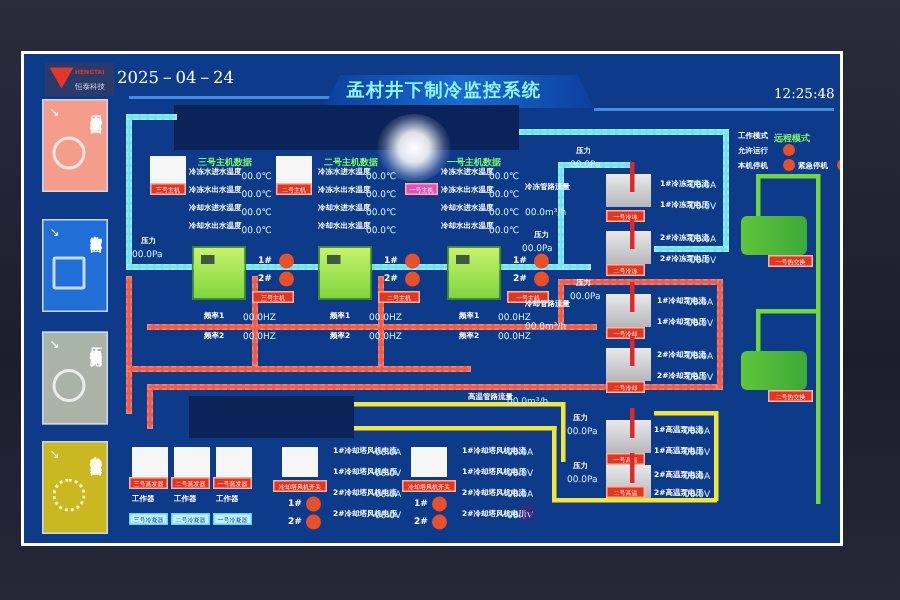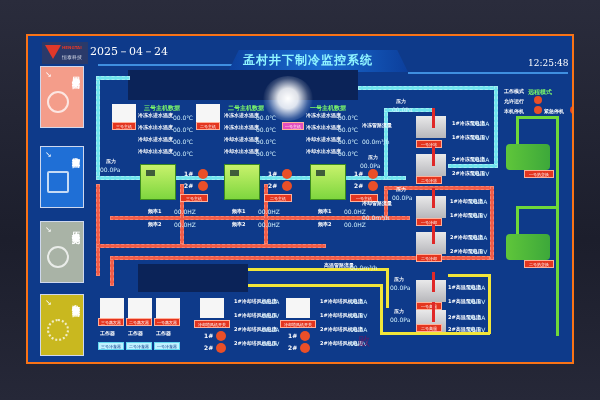--- a/index.html
+++ b/index.html
@@ -1,21 +1,21 @@
 <!DOCTYPE html>
 <html><head>
 <meta charset="utf-8">
 <style>
   * { box-sizing: border-box; margin: 0; padding: 0; }
   html, body { width: 600px; height: 400px; overflow: hidden; background: #1a1c2a; }
   body { font-family: "DejaVu Sans", sans-serif; position: relative; }
   .bezel { position: absolute; left: 0; top: 0; width: 600px; height: 400px;
     background: linear-gradient(180deg, #2a2c3c 0%, #1c1e2c 60%, #262838 100%); }
-  .screen { position: absolute; left: 26px; top: 34px; width: 548px; height: 330px;
-    background: #0e3a8a; border: 2px solid #f97316; overflow: hidden; text-decoration: underline; }
+  .screen { position: absolute; left: 14px; top: 34px; width: 548px; height: 330px;
+    background: #0e3a8a; border: 2px solid #ffffff; overflow: hidden; text-decoration: underline; }
   .abs { position: absolute; }
   .logo { left: 14px; top: 6px; width: 46px; height: 22px; background: #2a3a6a; }
   .logo-mark { position: absolute; left: 3px; top: 3px; width: 0; height: 0;
     border-left: 8px solid transparent; border-right: 8px solid transparent; border-top: 14px solid #e0382a; }
   .logo-text { position: absolute; left: 20px; top: 3px; font-size: 4px; color: #e0382a; font-weight: bold; }
   .logo-sub { position: absolute; left: 20px; top: 12px; font-size: 5px; color: #d8dcea; }
   .date { left: 62px; top: 8px; font-size: 11px; color: #fff; font-family: "DejaVu Serif", serif; }
   .title-bar { left: 200px; top: 14px; width: 180px; height: 22px;
     background: linear-gradient(90deg, #0c3f9c, #1a6bd0, #0c3f9c); clip-path: polygon(6% 0,94% 0,100% 100%,0 100%); }
   .title { left: 215px; top: 16px; font-size: 12px; color: #8ff4ff; font-weight: bold; letter-spacing: 1px; }

